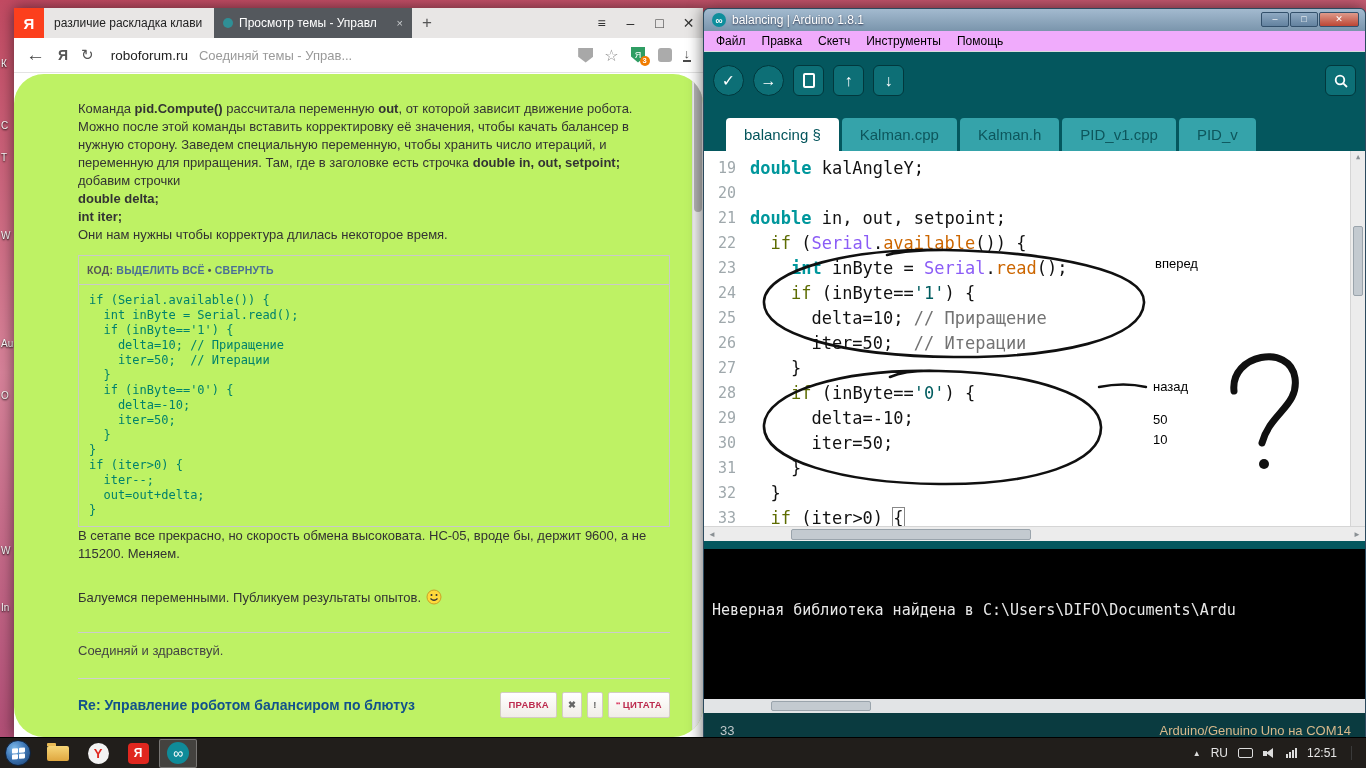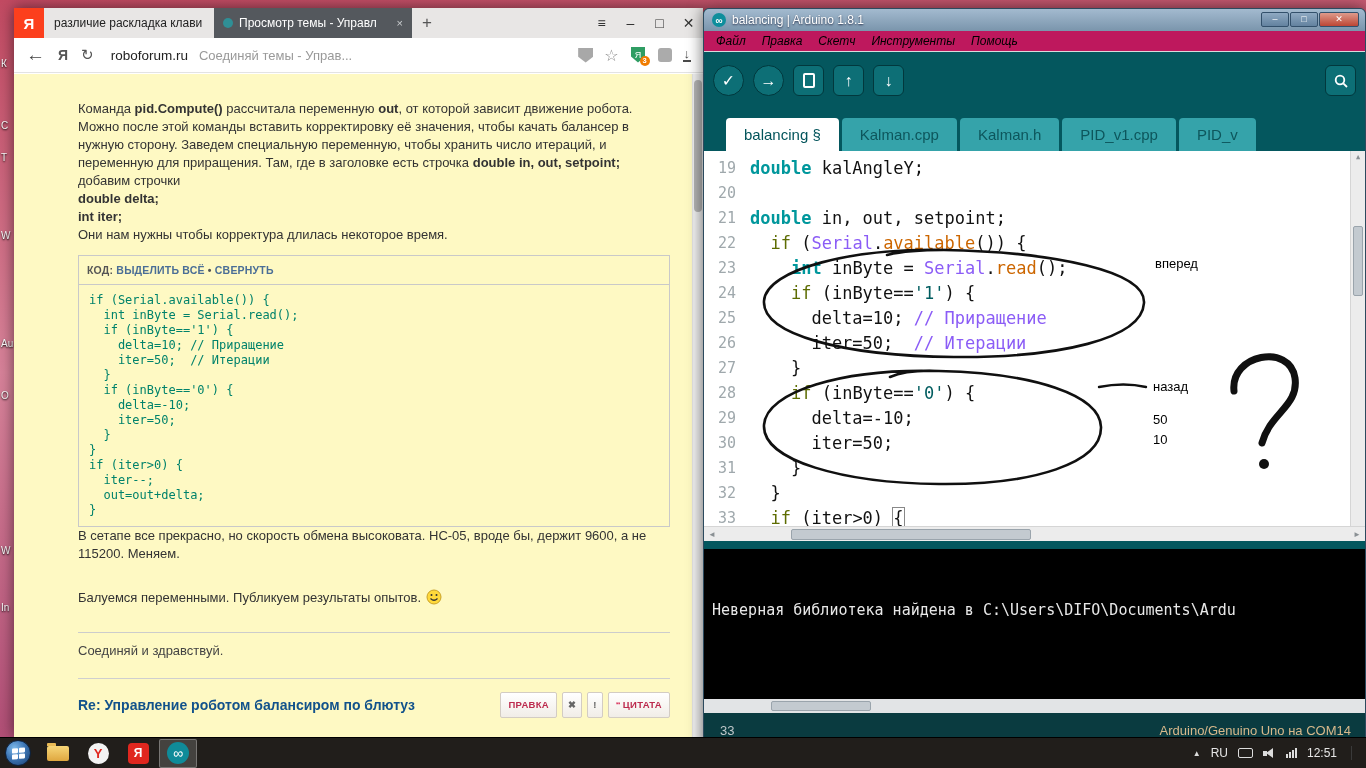--- a/index.html
+++ b/index.html
@@ -37,21 +37,21 @@
   .yb-right{margin-left:auto;display:flex;align-items:center;gap:11px;flex:none;}
   .gx-shield{width:15px;height:15px;background:#a8a8a8;clip-path:polygon(0 0,100% 0,100% 62%,50% 100%,0 62%);}
   .yb-star{color:#8a8a8a;font-size:16px;}
   .prot{position:relative;width:17px;height:17px;}
   .prot-sh{width:14px;height:16px;background:#2f9d63;clip-path:polygon(0 0,100% 0,100% 62%,50% 100%,0 62%);
     margin:0 auto;display:flex;align-items:center;justify-content:center;color:#fff;font-size:9px;}
   .prot-badge{position:absolute;right:-3px;bottom:-2px;width:10px;height:10px;border-radius:50%;
     background:#f07c00;color:#fff;font-size:7.5px;line-height:10px;text-align:center;font-weight:bold;}
   .gx-round{width:14px;height:14px;border-radius:3px;background:#ababab;}
   .yb-dl{font-size:13px;color:#4a4a4a;font-weight:bold;border-bottom:2px solid #4a4a4a;line-height:12px;padding:0 1px;}
-  .yb-content{position:absolute;top:66px;left:0;right:0;bottom:0;overflow:hidden;background:#fef9c3;}
+  .yb-content{position:absolute;top:66px;left:0;right:0;bottom:0;overflow:hidden;background:#bef264;border-radius:30px;}
   .yb-scroll{position:absolute;right:0;top:0;bottom:0;width:11px;background:#f3f3f3;border-left:1px solid #e4e4e4;}
   .yb-thumb{position:absolute;right:1px;top:6px;width:8px;height:132px;background:#b5b5b5;border-radius:5px;}
 
   .fc{position:absolute;left:64px;top:26px;width:592px;font-size:13px;line-height:18px;color:#333;}
   .codebox{border:1px solid #c9c9c9;margin-top:11px;}
   .codebox-h{padding:5px 8px;font-size:10.5px;color:#555;border-bottom:1px solid #c9c9c9;letter-spacing:.2px;font-weight:bold;}
   .codebox-h .lnk{color:#4a6e96;}
   .codebox pre{font-family:"DejaVu Sans Mono",monospace;font-size:12px;line-height:15px;color:#00826b;
     padding:8px 10px;white-space:pre;}
   .fc-p2{}
@@ -71,22 +71,22 @@
     border:1px solid #2c4a5e;border-radius:6px 6px 0 0;box-shadow:0 0 16px rgba(0,0,0,.6);z-index:10;}
   .ide-title{position:absolute;top:0;left:0;right:0;height:22px;border-radius:5px 5px 0 0;
     background:linear-gradient(#a3bacf,#7a95ac);display:flex;align-items:center;padding:0 8px;gap:6px;}
   .ide-appico{width:14px;height:14px;border-radius:50%;background:#0e8e9c;color:#fff;font-size:10px;
     display:flex;align-items:center;justify-content:center;font-weight:bold;flex:none;}
   .ide-title-text{font-size:12px;color:#fff;text-shadow:0 1px 2px rgba(0,0,30,.7);}
   .ide-winbtns{position:absolute;right:6px;top:3px;display:flex;gap:1px;}
   .wb{width:28px;height:15px;border:1px solid #33506b;border-radius:2px;
     background:linear-gradient(#8fa9c2,#63829f);color:#fff;font-size:9px;line-height:12px;text-align:center;}
   .wb.close{width:40px;background:linear-gradient(#de9a8b,#bd4634);}
-  .ide-menubar{position:absolute;top:22px;left:0;right:0;height:21px;background:#be185d;
-    display:flex;align-items:center;padding-left:4px;border-bottom:1px solid #d9dadc;font-style:italic;}
+  .ide-menubar{position:absolute;top:22px;left:0;right:0;height:21px;background:#f0abfc;
+    display:flex;align-items:center;padding-left:4px;border-bottom:1px solid #d9dadc;}
   .ide-menu-item{font-size:12px;color:#000;padding:2px 8px;}
   .ide-toolbar{position:absolute;top:43px;left:0;right:0;height:57px;background:#04575e;
     display:flex;align-items:center;gap:9px;padding-left:9px;}
   .icb{width:31px;height:31px;background:#0d6f76;border:1px solid #02383d;color:#fff;
     display:flex;align-items:center;justify-content:center;font-size:16px;flex:none;}
   .icb.round{border-radius:50%;}
   .icb.sq{border-radius:6px;}
   .icb.monitor{position:absolute;right:9px;top:13px;}
   .doc-shape{width:12px;height:15px;border:2px solid #fff;border-radius:2px;}
   .ide-tabstrip{position:absolute;top:100px;left:0;right:0;height:42px;background:#04575e;
@@ -99,21 +99,21 @@
   .ide-editor{position:absolute;top:142px;left:0;right:0;height:384px;background:#fff;overflow:hidden;
     font-family:"DejaVu Sans Mono",monospace;padding-top:4px;}
   .ed-row{height:25px;display:flex;align-items:center;}
   .ed-num{width:46px;padding-right:14px;text-align:right;color:#9fa8ac;font-size:15px;flex:none;}
   .ed-code{white-space:pre;font-size:17px;color:#111;}
   .tok-type{color:#00979c;font-weight:bold;}
   .tok-kw{color:#5e6d03;}
   .tok-class{color:#8b5cf6;font-weight:normal;}
   .tok-fn{color:#cc6600;}
   .tok-str{color:#005c5f;}
-  .tok-com{color:#8b5cf6;}
+  .tok-com{color:#737373;}
   .tok-plain{color:#111;}
   .tok-brace{color:#111;border:1px solid #888;margin:-1px;}
   .ed-ann{position:absolute;font-size:13px;color:#000;font-family:"Liberation Sans",sans-serif;}
   #ann-forward{left:451px;top:105px;}
   #ann-back{left:449px;top:228px;}
   #ann-50{left:449px;top:261px;}
   #ann-10{left:449px;top:281px;}
   .ed-draw{position:absolute;left:0;top:0;pointer-events:none;}
   .ed-vscroll{position:absolute;right:0;top:0;bottom:0;width:15px;background:#ececec;border-left:1px solid #d5d5d5;}
   .ed-varrow{position:absolute;left:0;right:0;text-align:center;color:#8a9094;font-size:7px;}

